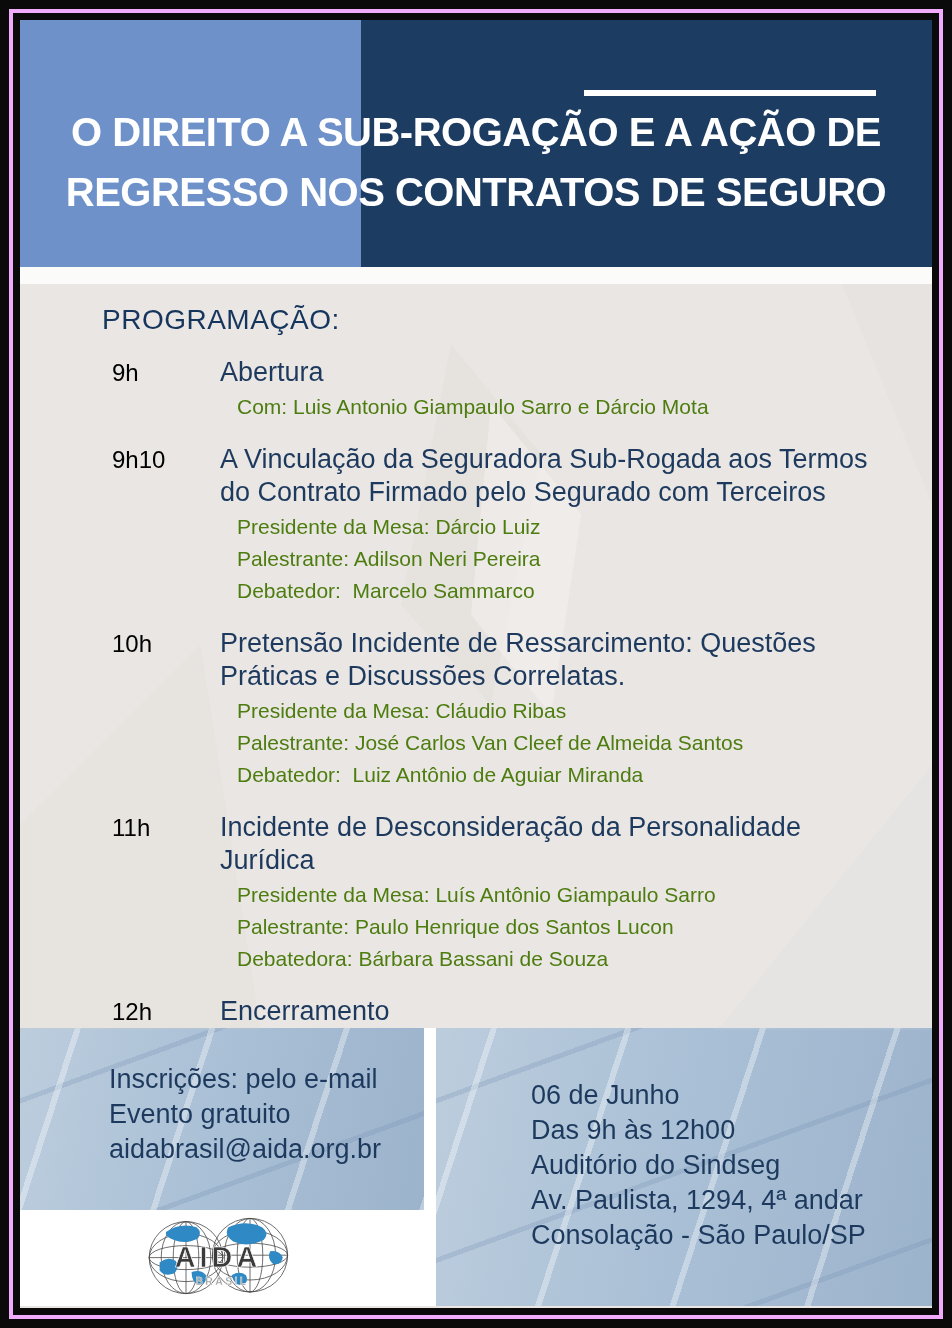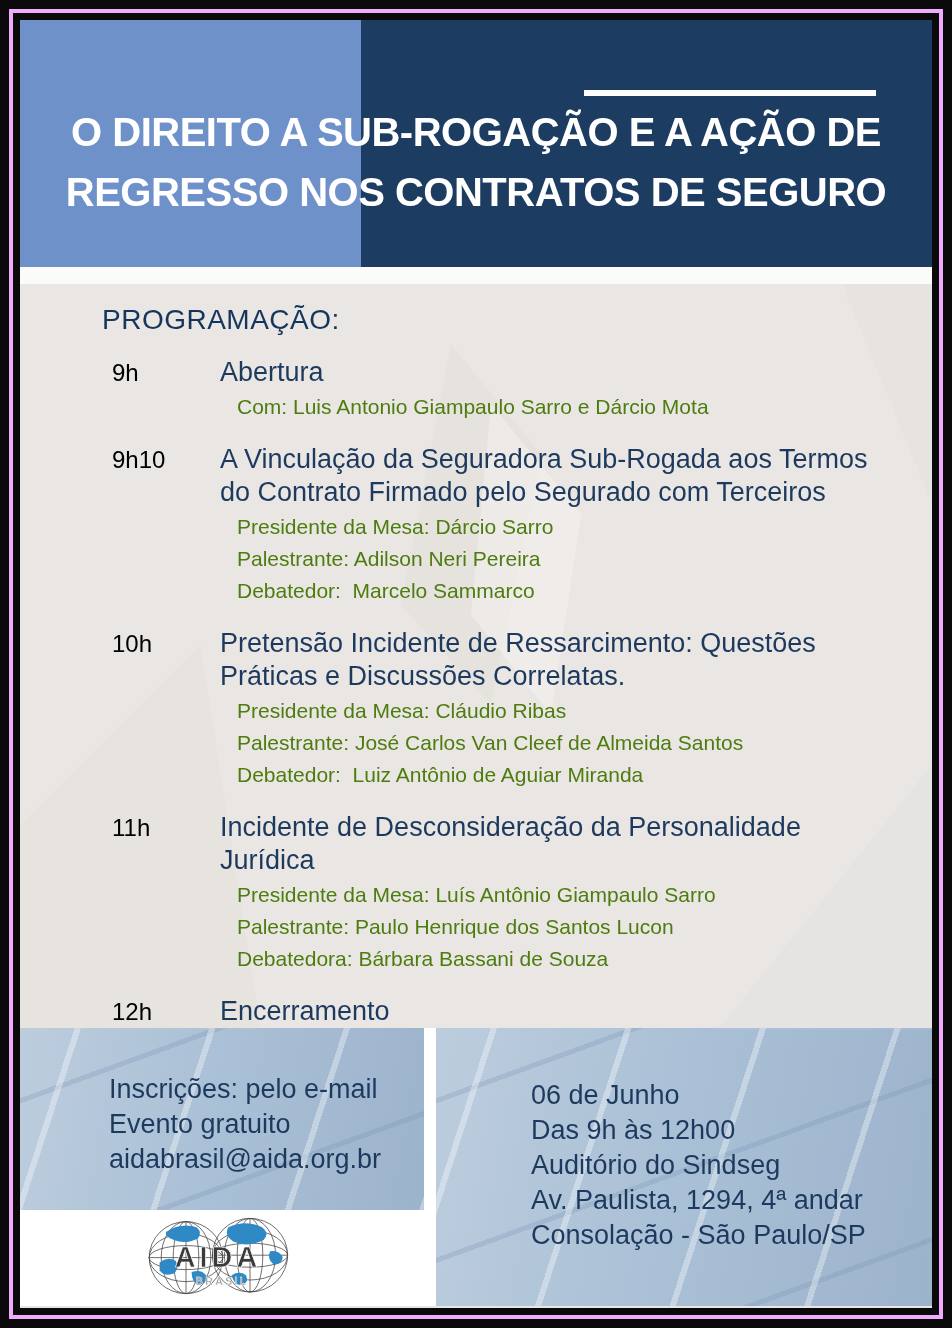--- a/index.html
+++ b/index.html
@@ -56,21 +56,21 @@
     background-image:
       repeating-linear-gradient(108deg,
         rgba(255,255,255,0.00) 0 52px, rgba(255,255,255,0.35) 52px 58px,
         rgba(255,255,255,0.00) 58px 128px),
       repeating-linear-gradient(160deg,
         rgba(120,146,180,0.00) 0 66px, rgba(120,146,180,0.28) 66px 71px,
         rgba(120,146,180,0.00) 71px 150px),
       linear-gradient(100deg, #bccddd 0%, #aac0d6 48%, #9cb3cc 100%);
     color:#1d3a5e; font-size:27px; line-height:35px;
   }
-  .reg-box{ height:182px; padding:44px 0 0 89px; }
+  .reg-box{ height:182px; padding:34px 0 0 89px; }
   .info-box{ height:100%; padding:50px 0 0 95px; }
   .logo-area{ flex:1; background:#ffffff; display:flex; align-items:center; justify-content:center; }
 </style>
 </head>
 <body>
 
 <div class="poster">
   <div class="ring">
     <div class="content">
 
@@ -104,21 +104,21 @@
                 <div class="prog-detail">Com: Luis Antonio Giampaulo Sarro e Dárcio Mota</div>
               </div>
             </div>
           </div>
 
           <div class="prog-item">
             <div class="prog-time">9h10</div>
             <div class="prog-body">
               <div class="prog-title">A Vinculação da Seguradora Sub-Rogada aos Termos do Contrato Firmado pelo Segurado com Terceiros</div>
               <div class="prog-details">
-                <div class="prog-detail">Presidente da Mesa: Dárcio Sarro</div>
+                <div class="prog-detail">Presidente da Mesa: Dárcio Luiz</div>
                 <div class="prog-detail">Palestrante: Adilson Neri Pereira</div>
                 <div class="prog-detail">Debatedor:  Marcelo Sammarco</div>
               </div>
             </div>
           </div>
 
           <div class="prog-item">
             <div class="prog-time">10h</div>
             <div class="prog-body">
               <div class="prog-title">Pretensão Incidente de Ressarcimento: Questões Práticas e Discussões Correlatas.</div>

